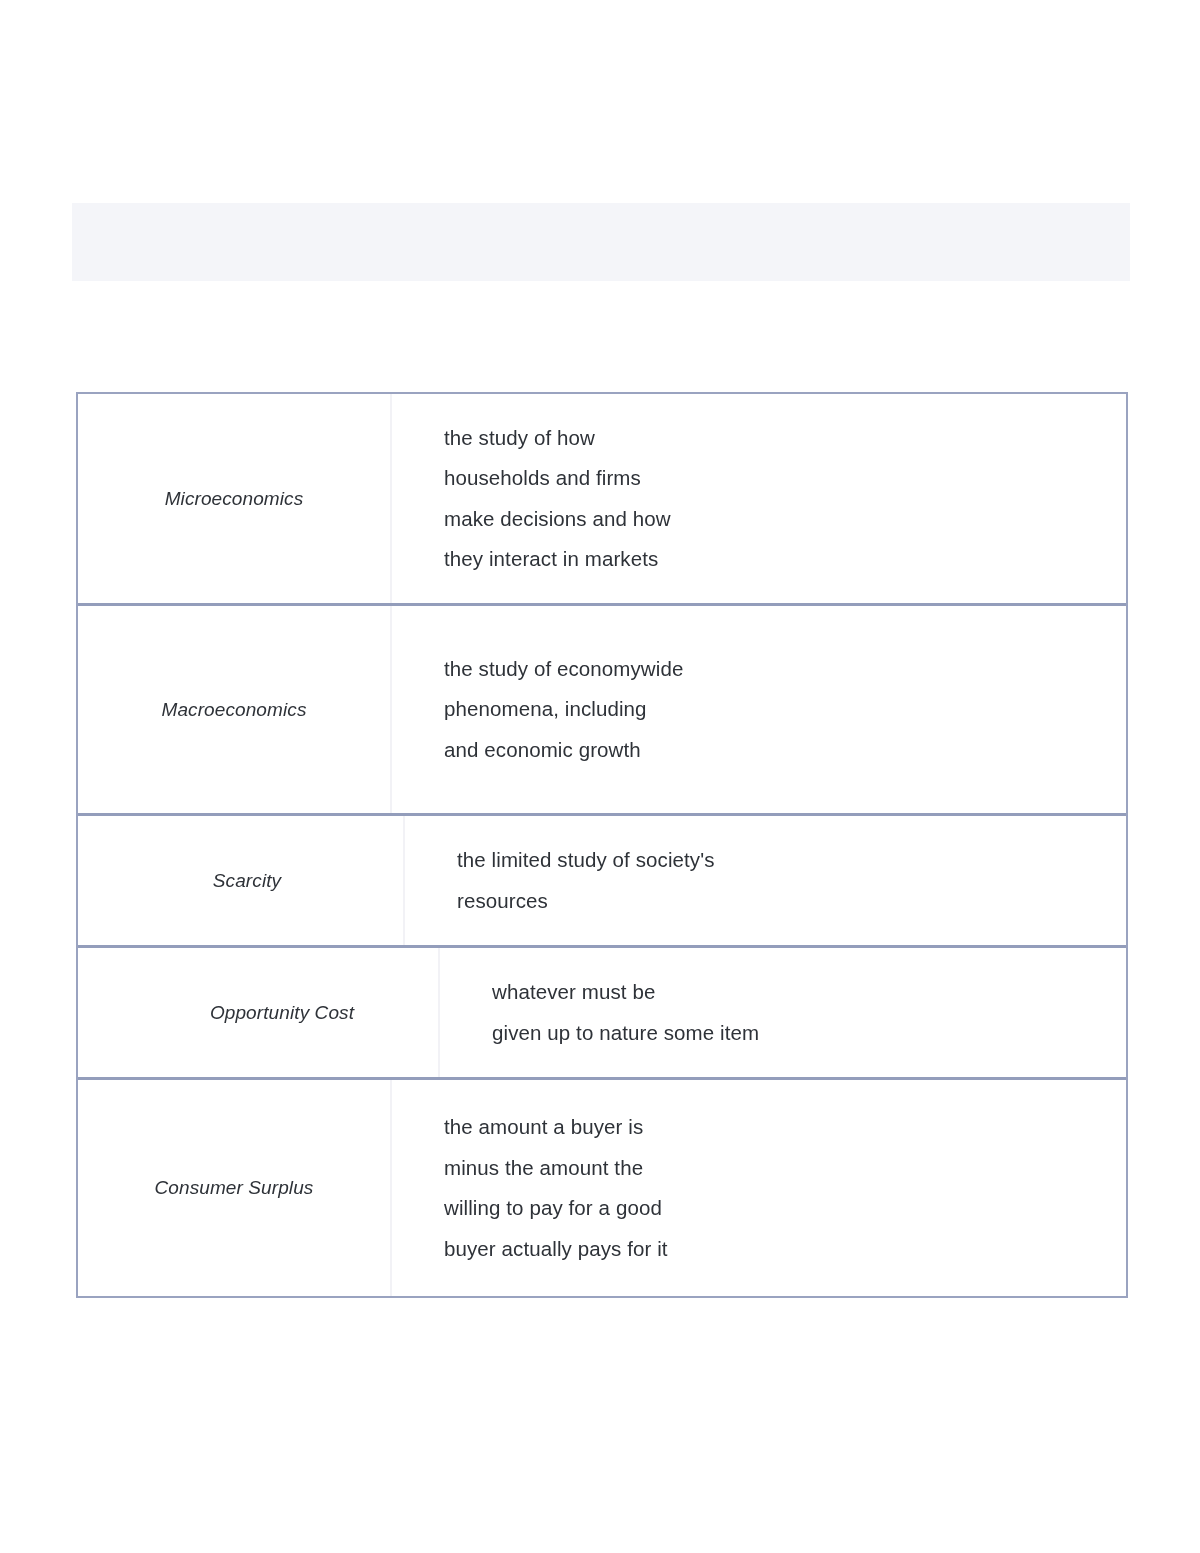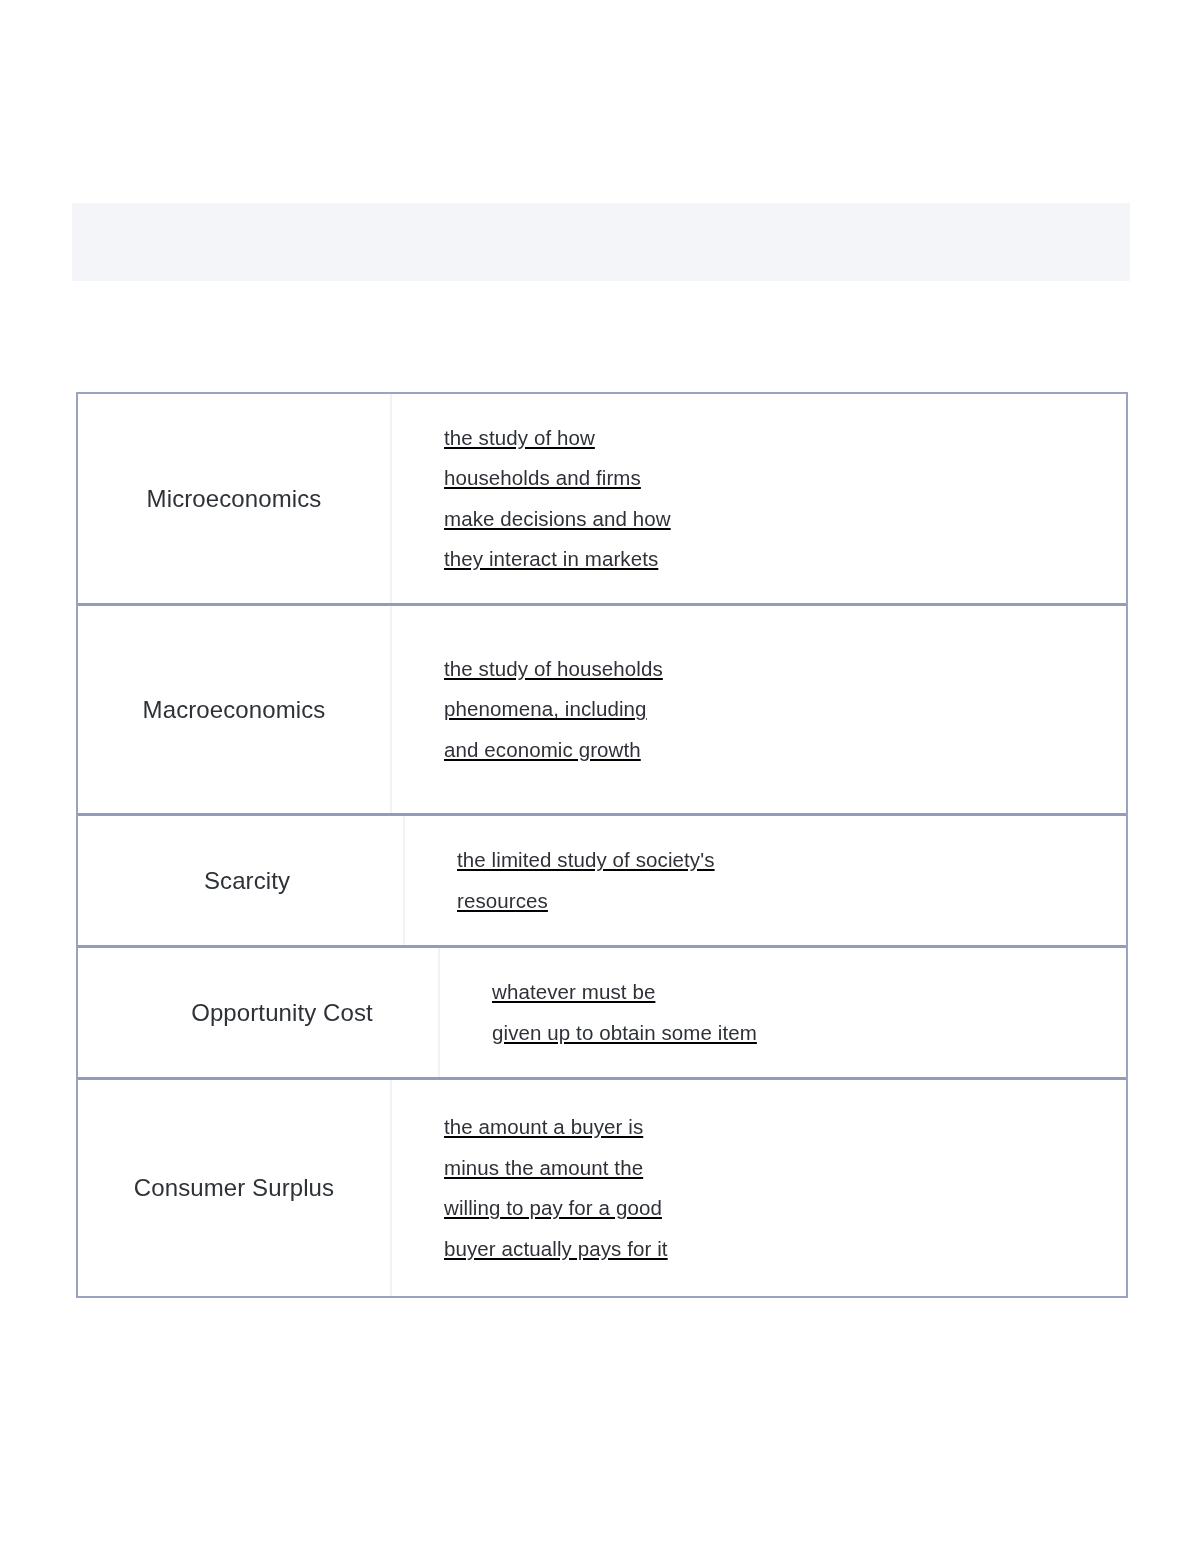--- a/index.html
+++ b/index.html
@@ -57,34 +57,34 @@
     flex: 0 0 314px;
     box-sizing: border-box;
     display: flex;
     align-items: center;
     justify-content: center;
     text-align: center;
     padding: 10px 14px;
     border-right: 2px solid #f2f2f6;
   }
   .term-text {
-    font-size: 24px;
+    font-size: 19px;
     line-height: 30px;
     color: #2e3238;
     letter-spacing: 0.1px;
+    font-style: italic;
   }
 
   .def-cell {
     flex: 1 1 auto;
     box-sizing: border-box;
     display: flex;
     flex-direction: column;
     justify-content: center;
     padding: 16px 24px 16px 52px;
-    text-decoration: underline;
   }
   .def-line {
     font-size: 20.5px;
     line-height: 40.5px;
     color: #2e3238;
     letter-spacing: 0.1px;
     white-space: pre;
   }
 
   
@@ -113,21 +113,21 @@
       <span class="def-line">make decisions and how</span>
       <span class="def-line">they interact in markets</span>
     </div>
   </div>
 
   <div class="card-row" id="row-1">
     <div class="term-cell">
       <span class="term-text">Macroeconomics</span>
     </div>
     <div class="def-cell">
-      <span class="def-line">the study of households</span>
+      <span class="def-line">the study of economywide</span>
       <span class="def-line">phenomena, including</span>
       <span class="def-line">and economic growth</span>
     </div>
   </div>
 
   <div class="card-row" id="row-2">
     <div class="term-cell">
       <span class="term-text">Scarcity</span>
     </div>
     <div class="def-cell">
@@ -135,21 +135,21 @@
       <span class="def-line">resources</span>
     </div>
   </div>
 
   <div class="card-row" id="row-3">
     <div class="term-cell">
       <span class="term-text">Opportunity Cost</span>
     </div>
     <div class="def-cell">
       <span class="def-line">whatever must be</span>
-      <span class="def-line">given up to obtain some item</span>
+      <span class="def-line">given up to nature some item</span>
     </div>
   </div>
 
   <div class="card-row" id="row-4">
     <div class="term-cell">
       <span class="term-text">Consumer Surplus</span>
     </div>
     <div class="def-cell">
       <span class="def-line">the amount a buyer is</span>
       <span class="def-line">minus the amount the</span>

